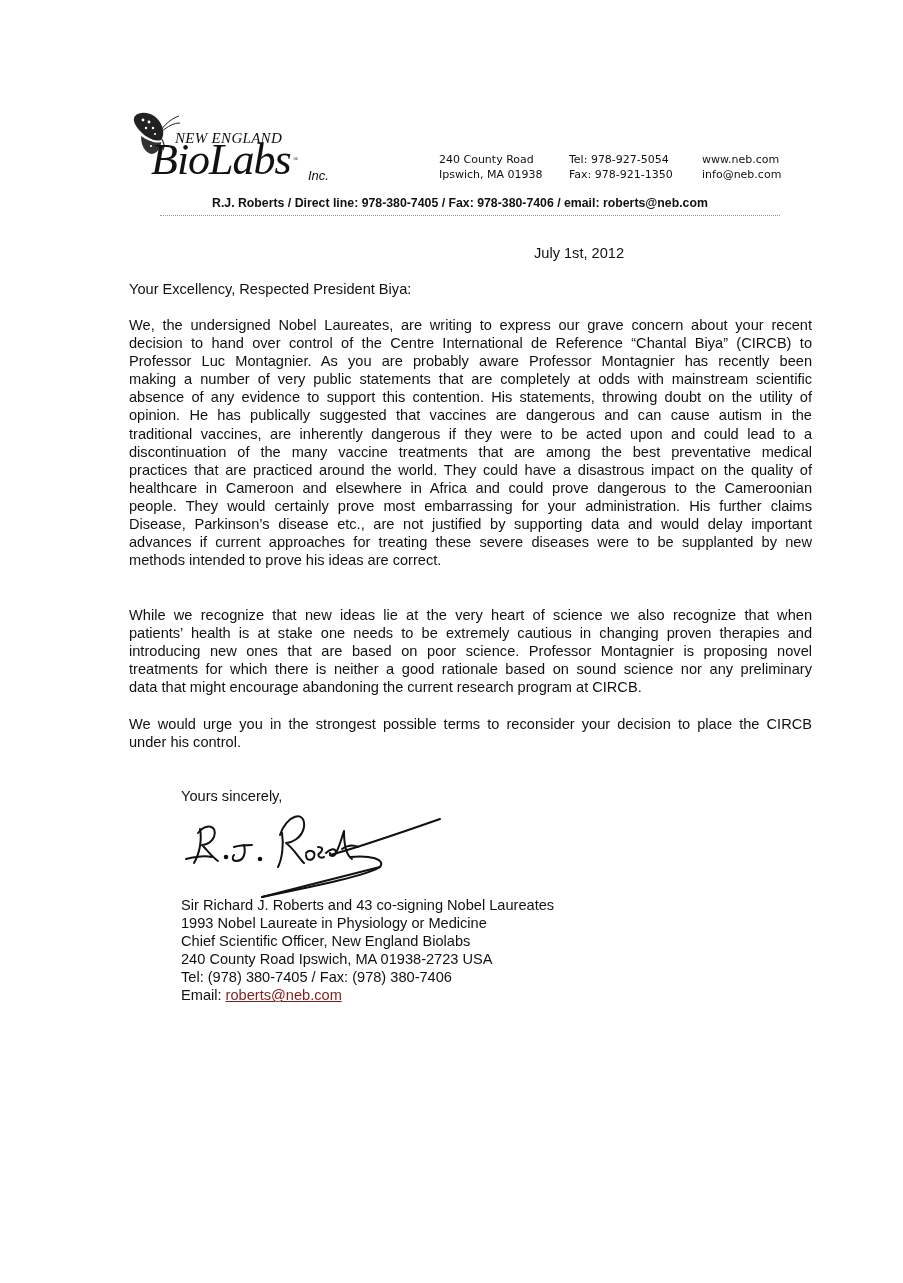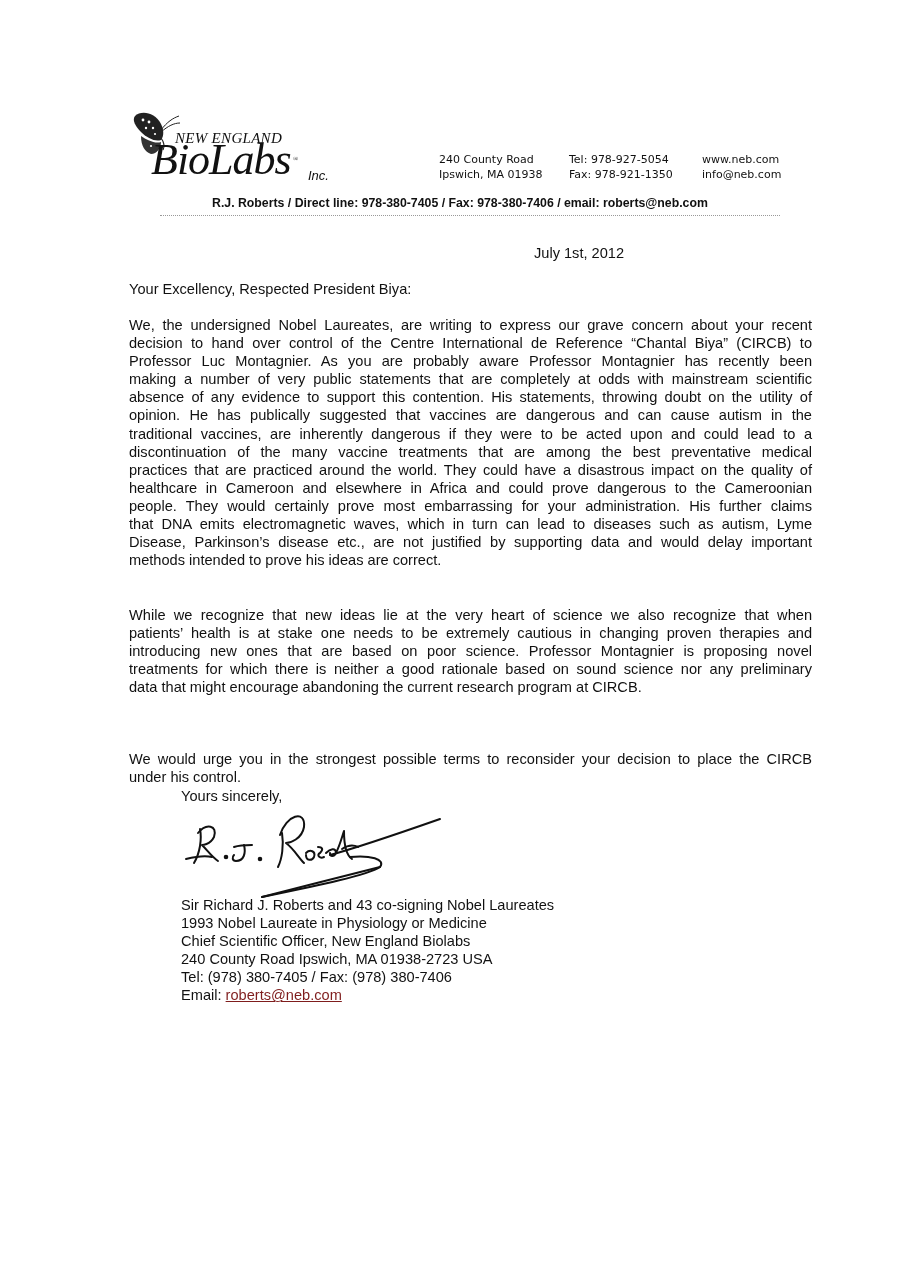--- a/index.html
+++ b/index.html
@@ -25,21 +25,21 @@
 
   
   .text { font-family: Liberation Sans, sans-serif; font-size: 14.6px; line-height: 18.1px; color: #111; }
   .date { position: absolute; left: 534px; top: 204px; white-space: nowrap; }
   .salutation { position: absolute; left: 129px; top: 240px; white-space: nowrap; }
   .para { position: absolute; left: 129px; width: 683px; text-align: justify; }
   .para span { display: block; text-align: justify; text-align-last: justify; }
   .para span.last { text-align-last: left; }
   .p1 { top: 276px; }
   .p2 { top: 566px; }
-  .p3 { top: 710px; }
+  .p3 { top: 675px; }
 
   .closing { position: absolute; left: 181px; top: 747px; white-space: nowrap; }
   .signature { position: absolute; left: 180px; top: 765px; width: 270px; height: 95px; }
 
   .sigblock { position: absolute; left: 181px; top: 856px; white-space: nowrap; }
   .sigblock div { height: 18.1px; }
   .email-link { text-decoration: underline; color: #7f1d1d; }
 </style>
 </head>
 <body>
@@ -90,22 +90,22 @@
     <span>decision to hand over control of the Centre International de Reference “Chantal Biya” (CIRCB) to</span>
     <span>Professor Luc Montagnier.  As you are probably aware Professor Montagnier has recently been</span>
     <span>making a number of very public statements that are completely at odds with mainstream scientific</span>
     <span>absence of any evidence to support this contention.  His statements, throwing doubt on the utility of</span>
     <span>opinion. He has publically suggested that vaccines are dangerous and can cause autism in the</span>
     <span>traditional vaccines, are inherently dangerous if they were to be acted upon and could lead to a</span>
     <span>discontinuation of the many vaccine treatments that are among the best preventative medical</span>
     <span>practices that are practiced around the world. They could have a disastrous impact on the quality of</span>
     <span>healthcare in Cameroon and elsewhere in Africa and could prove dangerous to the Cameroonian</span>
     <span>people. They would certainly prove most embarrassing for your administration. His further claims</span>
-    <span>that DNA emits electromagnetic waves, which in turn can lead to diseases such as autism, Lyme</span>
     <span>Disease, Parkinson’s disease etc., are not justified by supporting data and would delay important</span>
+    <span>advances if current approaches for treating these severe diseases were to be supplanted by new</span>
     <span class="last">methods intended to prove his ideas are correct.</span>
   </div>
 
   <div class="text para p2">
     <span>While we recognize that new ideas lie at the very heart of science we also recognize that when</span>
     <span>patients’ health is at stake one needs to be extremely cautious in changing proven therapies and</span>
     <span>introducing new ones that are based on poor science.  Professor Montagnier is proposing novel</span>
     <span>treatments for which there is neither a good rationale based on sound science nor any preliminary</span>
     <span class="last">data that might encourage abandoning the current research program at CIRCB.</span>
   </div>

